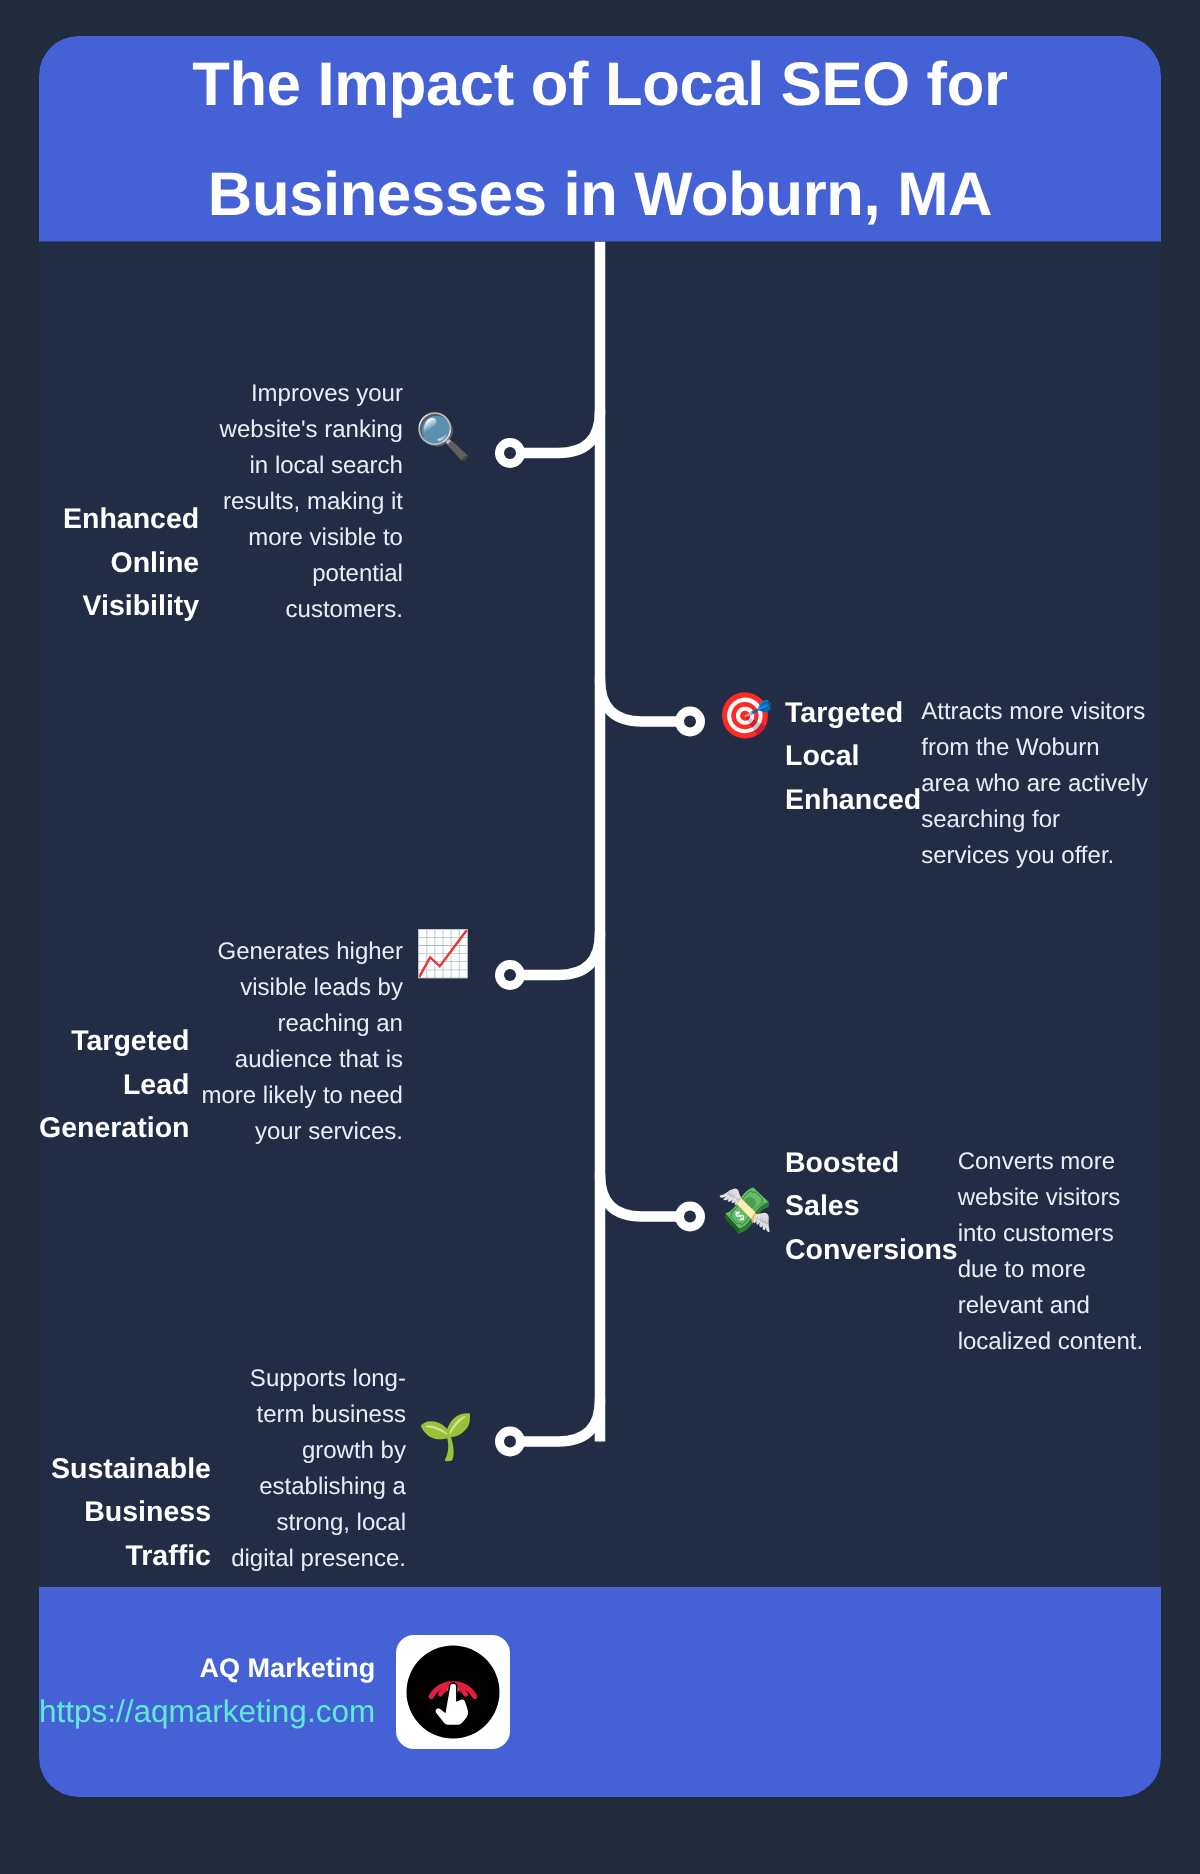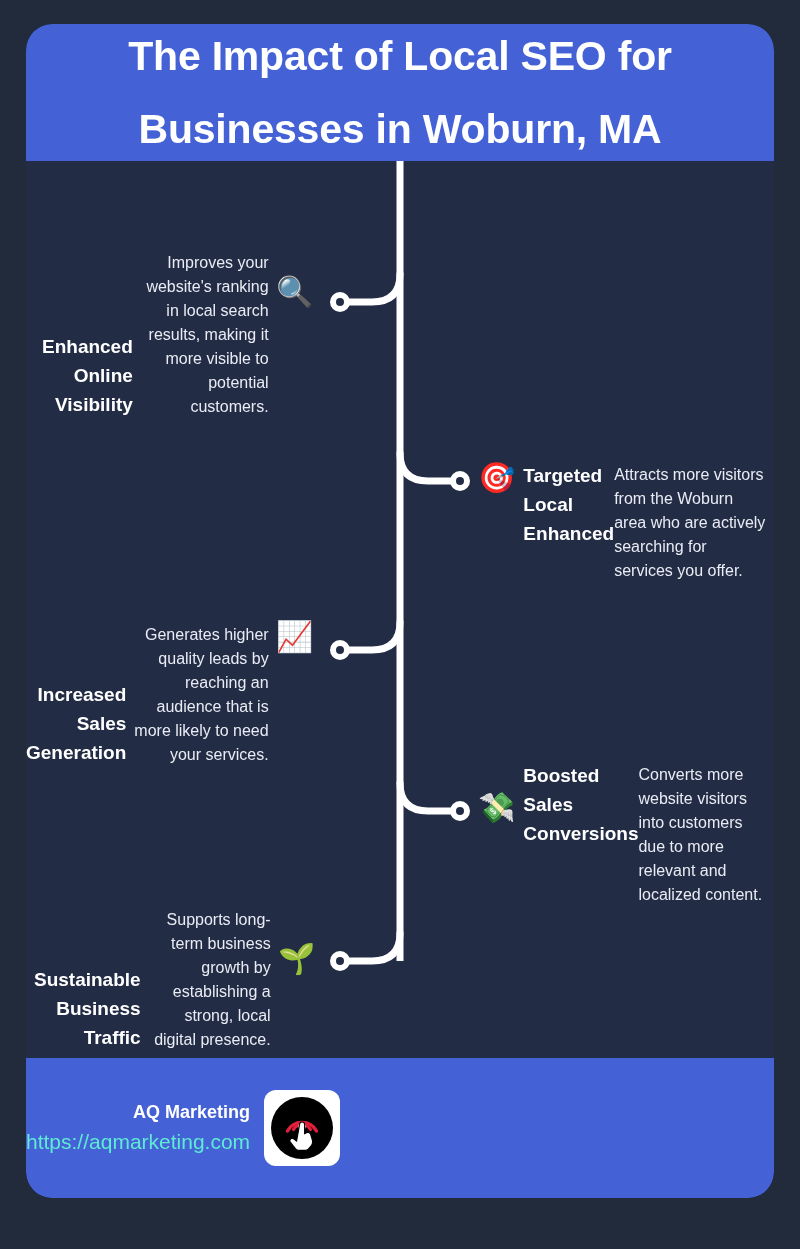--- a/index.html
+++ b/index.html
@@ -205,22 +205,22 @@
       <div class="row row-right" style="left:452px; top:300px; width:288px;">
         <span class="icon-emoji" style="margin-right:8px; margin-top:2px;">🎯</span>
         <div class="texts" style="width:244px;">
           <div class="item-title">Targeted Local Enhanced</div>
           <div class="item-desc">Attracts more visitors from the Woburn area who are actively searching for services you offer.</div>
         </div>
       </div>
 
       <div class="row row-left" style="left:0px; top:460px; width:288px;">
         <div class="texts" style="width:248px;">
-          <div class="item-title">Increased Sales Generation</div>
-          <div class="item-desc">Generates higher quality leads by reaching an audience that is more likely to need your services.</div>
+          <div class="item-title">Targeted Lead Generation</div>
+          <div class="item-desc">Generates higher visible leads by reaching an audience that is more likely to need your services.</div>
         </div>
         <span class="icon-emoji" style="margin-left:8px; margin-top:1px;">📈</span>
       </div>
 
       <div class="row row-right" style="left:452px; top:600px; width:290px;">
         <span class="icon-emoji" style="margin-right:8px; margin-top:32px;">💸</span>
         <div class="texts" style="width:246px;">
           <div class="item-title">Boosted Sales Conversions</div>
           <div class="item-desc">Converts more website visitors into customers due to more relevant and localized content.</div>
         </div>

